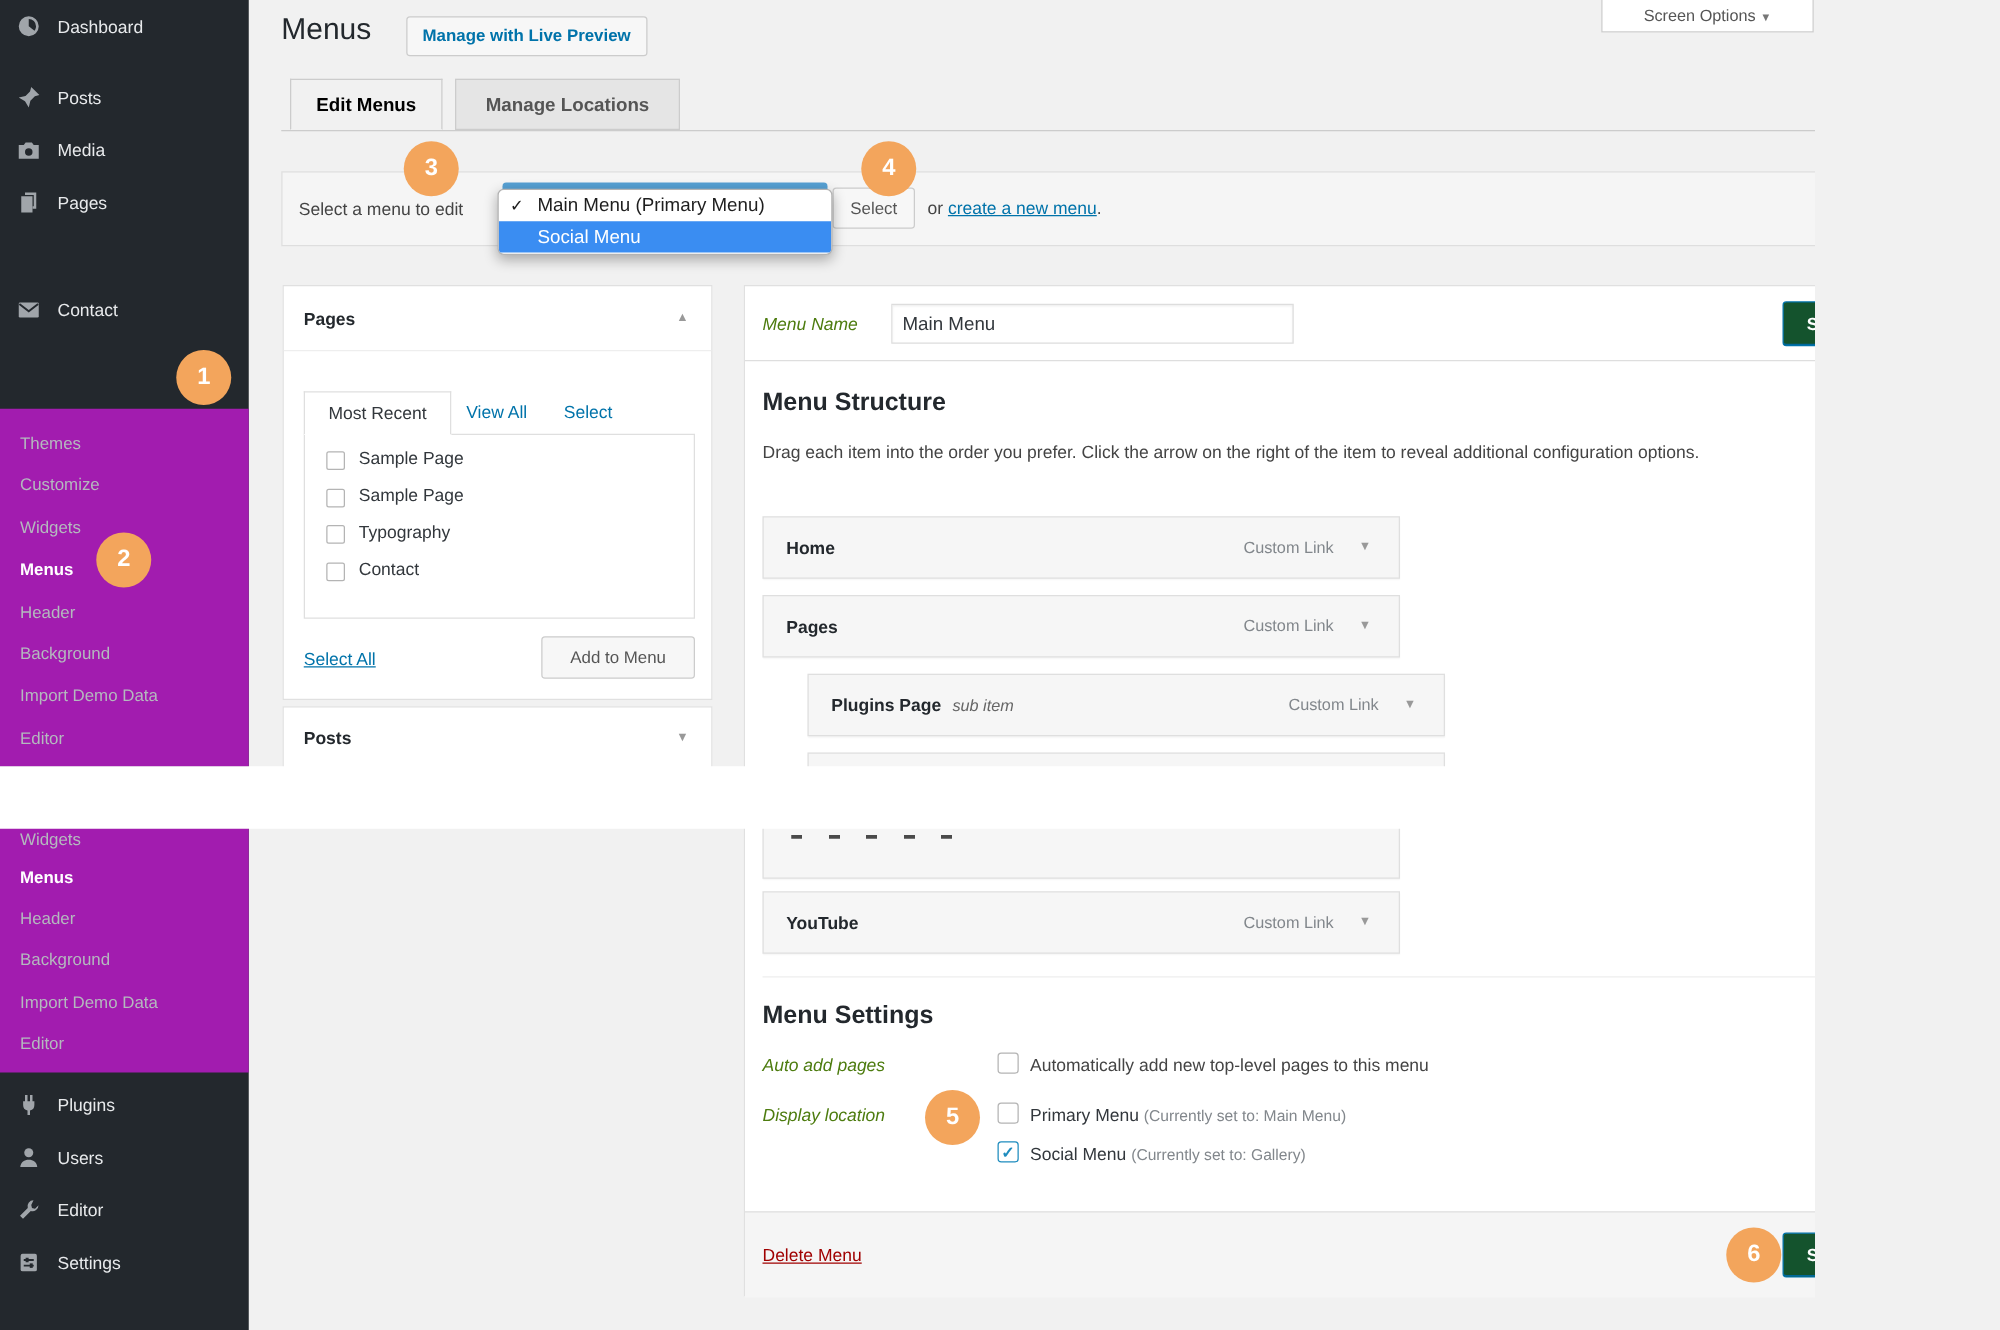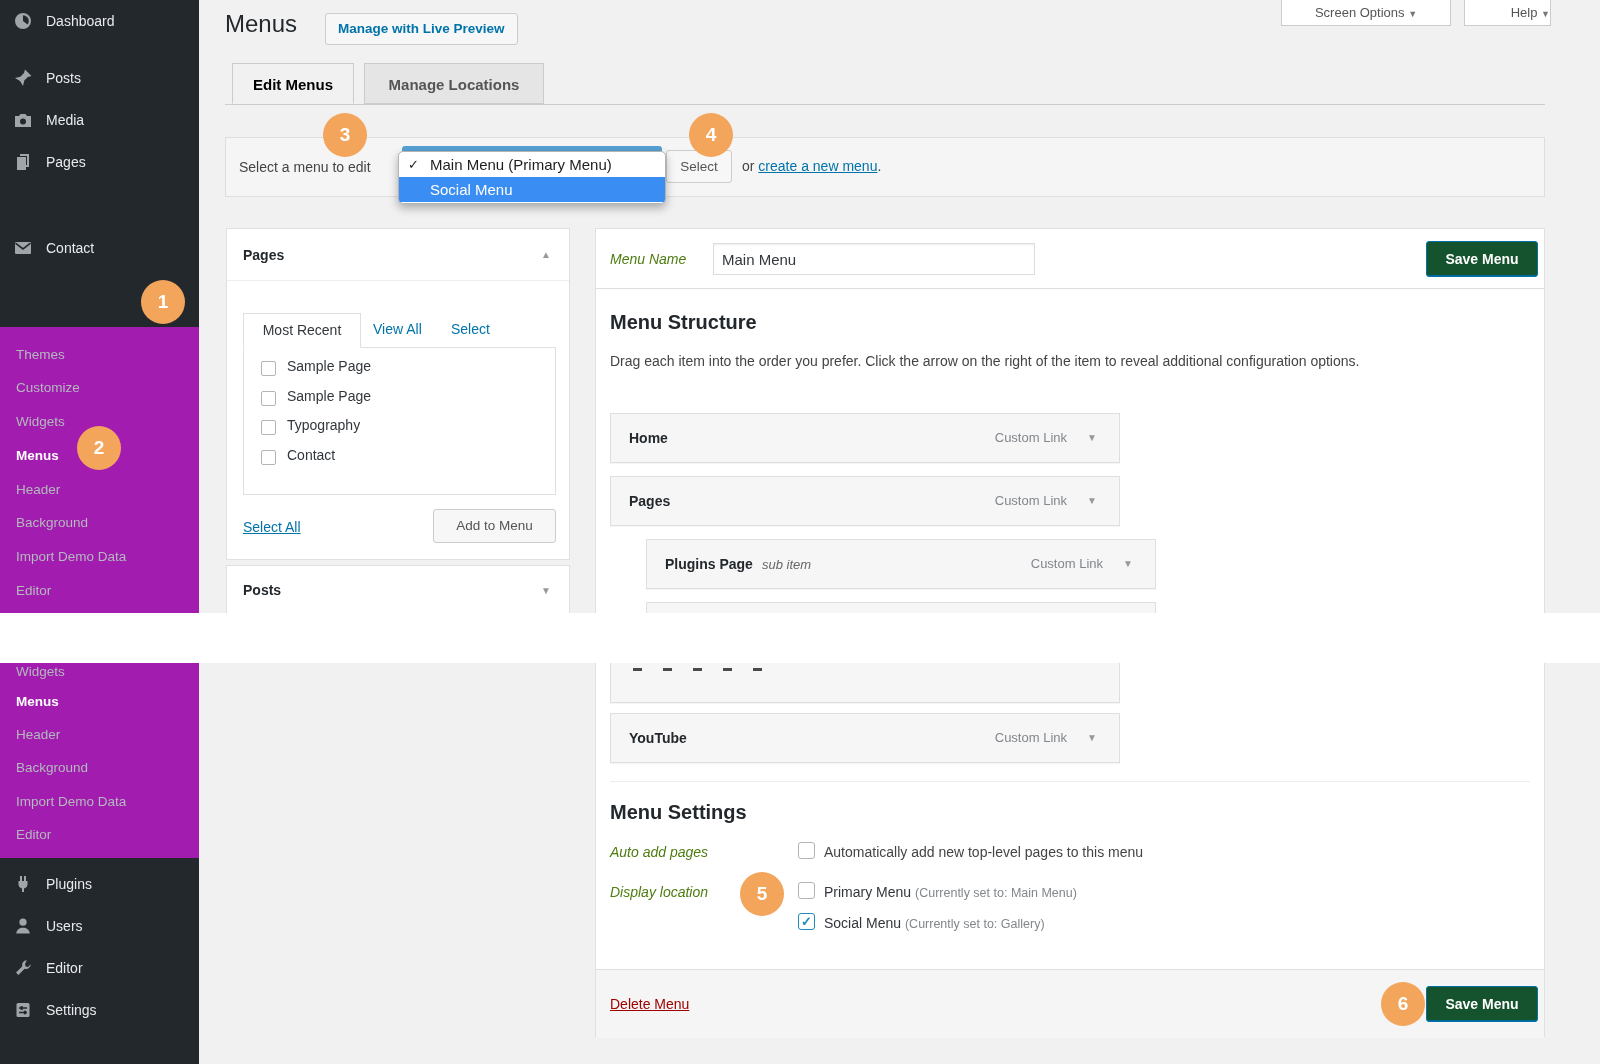--- a/index.html
+++ b/index.html
@@ -1,16 +1,16 @@
 <!DOCTYPE html>
 <html><head>
 <meta charset="utf-8">
 <style>
   html,body{margin:0;padding:0;background:#f1f1f1;}
-  #canvas{position:relative;width:1600px;height:1064px;overflow:hidden;background:#f1f1f1;
+  #canvas{position:relative;width:1452px;height:1064px;overflow:hidden;background:#f1f1f1;
           font-family:"Liberation Sans",sans-serif;color:#444;}
   .abs{position:absolute;}
   
   .sb-top{position:absolute;left:0;top:0;width:199px;height:613px;background:#23282d;}
   .sb-bottom{position:absolute;left:0;top:613px;width:199px;height:451px;background:#23282d;}
   .sb-sub-bg{position:absolute;left:0;width:199px;background:#a21caf;}
   .sbitem{position:absolute;left:0;width:199px;height:42px;cursor:pointer;}
   .sbitem .lbl{position:absolute;left:46px;top:0;line-height:42px;font-size:14px;color:#e8eaec;}
   .micon{position:absolute;left:13px;top:11px;width:20px;height:20px;color:#a0a5aa;}
   .micon svg{width:20px;height:20px;display:block;fill:currentColor;}

